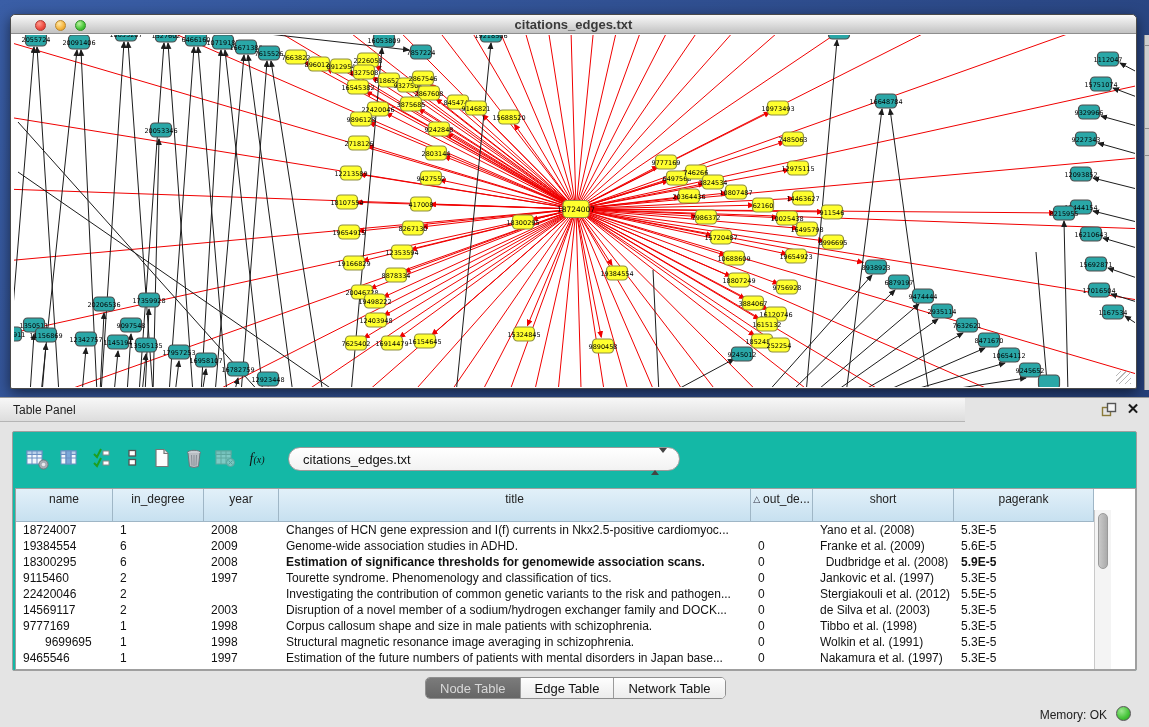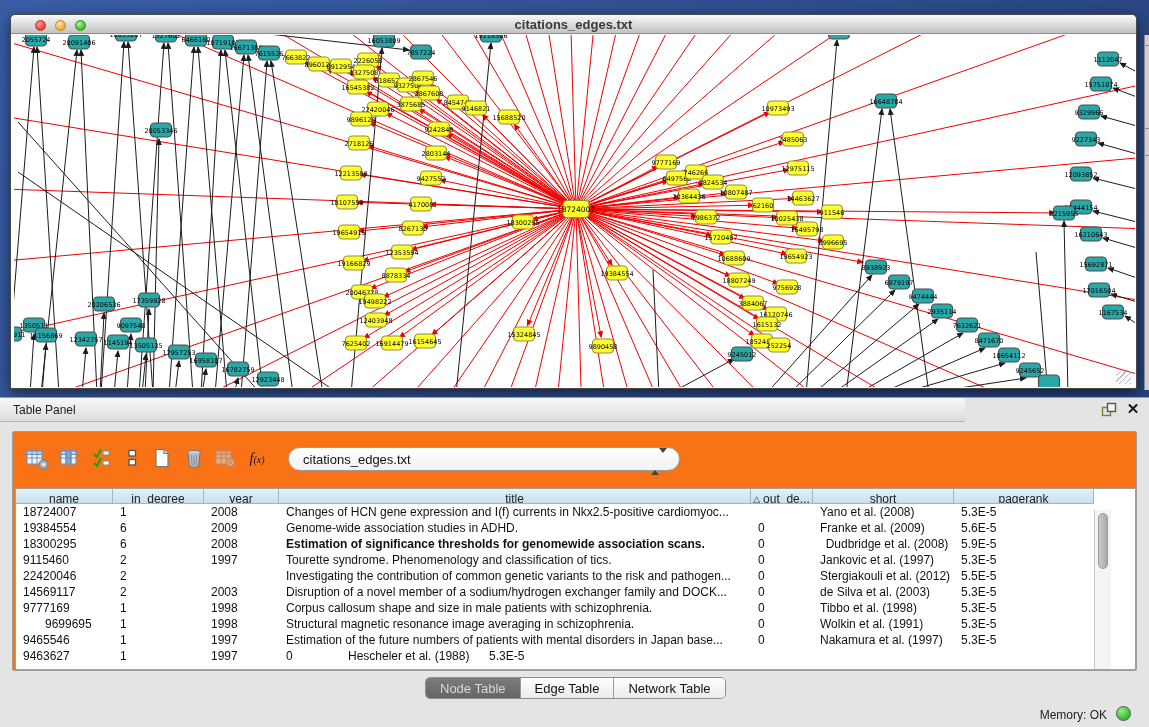--- a/index.html
+++ b/index.html
@@ -26,35 +26,35 @@
   .sliver-tick { position:absolute; left:0; width:5px; height:1px; background:#8d8d8d; }
 
   
   #table-panel { position:absolute; left:0; top:397px; width:1149px; height:330px; background:#e4e4e4; border-top:1px solid #9a9a9a; }
   #panel-titlebar { position:absolute; left:0; top:0; width:965px; height:24px;
     background:linear-gradient(#f7f7f7,#dddddd); border-bottom:1px solid #b5b5b5; }
   #panel-title { position:absolute; left:13px; top:5px; font-size:12px; color:#222; }
   #float-icon { position:absolute; left:1101px; top:4px; width:16px; height:16px; cursor:pointer; }
   #close-icon { position:absolute; left:1125px; top:3px; width:16px; height:16px; font-size:15px; font-weight:bold; color:#1a1a1a; text-align:center; line-height:16px; cursor:pointer; }
 
-  #content-box { position:absolute; left:12px; top:33px; width:1125px; height:240px; background:#f97316; border:1px solid #9f9f9f; border-radius:2px; }
+  #content-box { position:absolute; left:12px; top:33px; width:1125px; height:240px; background:#14b8a6; border:1px solid #9f9f9f; border-radius:2px; }
   #toolbar { position:absolute; left:0; top:0; width:100%; height:52px; }
   .tool-btn { position:absolute; top:14px; width:26px; height:26px; background:none; border:none; cursor:pointer; }
   #fx-label { font-size:14px; color:#111; font-style:italic; font-family:"Liberation Serif",serif; }
   #fx-label .paren { font-size:10px; font-style:italic; }
   #net-combo { position:absolute; left:275px; top:15px; width:392px; height:24px; background:linear-gradient(#ffffff,#f2f2f2);
     border:1px solid #9b9b9b; border-radius:12px; cursor:pointer; }
   #net-combo-value { position:absolute; left:14px; top:4px; font-size:13px; color:#111; }
   .combo-arrows { position:absolute; right:12px; top:5px; }
   .arr-up, .arr-dn { width:0; height:0; border-left:4px solid transparent; border-right:4px solid transparent; margin:1px 0; }
   .arr-up { border-bottom:5px solid #444; }
   .arr-dn { border-top:5px solid #444; }
 
   #table-wrap { position:absolute; left:2px; top:56px; width:1121px; height:182px; background:#fff; border:1px solid #9f9f9f; overflow:hidden; }
-  #header-row { display:flex; height:15px; }
+  #header-row { display:flex; height:33px; }
   .hcell { background:linear-gradient(#e2f0f9,#c7e0f0); border-right:1px solid #9fb6c6; border-bottom:1px solid #9fb6c6;
     font-size:12px; color:#222; text-align:center; line-height:20px; overflow:hidden; white-space:nowrap; flex:0 0 auto; }
   .sort-tri { display:inline-block; font-size:9px; color:#334; margin-right:3px; transform:translateY(-1px); }
   .trow { display:flex; height:16px; }
   .tcell { font-size:12px; color:#111; line-height:16px; padding-left:7px; white-space:nowrap; overflow:hidden; text-overflow:ellipsis; flex:0 0 auto; }
   #vscroll { position:absolute; left:1078px; top:21px; width:17px; height:160px; background:#f4f4f4; border-left:1px solid #c9c9c9; }
   #vthumb { position:absolute; left:2.5px; top:3px; width:10px; height:56px; background:linear-gradient(90deg,#c9c9c9,#ababab); border-radius:6px; border:1px solid #9a9a9a; }
 
   #tabs { position:absolute; left:425px; top:279px; height:22px; display:flex; border:1px solid #8f8f8f; border-radius:5px; overflow:hidden; background:#fdfdfd; }
   .tab-seg { font-size:13px; padding:0 14px; line-height:21px; color:#111; background:linear-gradient(#fefefe,#ececec); border-right:1px solid #9b9b9b; cursor:pointer; white-space:nowrap; }
@@ -602,21 +602,21 @@
               <div class="tcell" style="width: 141px;">Franke et al. (2009)</div>
               <div class="tcell" style="width: 140px;">5.6E-5</div>
             </div>
             <div class="trow">
               <div class="tcell" style="width: 97px;">18300295</div>
               <div class="tcell" style="width: 91px;">6</div>
               <div class="tcell" style="width: 75px;">2008</div>
               <div class="tcell" style="width: 472px; font-weight: bold;">Estimation of significance thresholds for genomewide association scans.</div>
               <div class="tcell" style="width: 62px;">0</div>
               <div class="tcell" style="width: 141px; text-align: center;">Dudbridge et al. (2008)</div>
-              <div class="tcell" style="width: 140px;">5.9E-5</div>
+              <div class="tcell" style="width: 140px; font-weight: bold;">5.9E-5</div>
             </div>
             <div class="trow">
               <div class="tcell" style="width: 97px;">9115460</div>
               <div class="tcell" style="width: 91px;">2</div>
               <div class="tcell" style="width: 75px;">1997</div>
               <div class="tcell" style="width: 472px;">Tourette syndrome. Phenomenology and classification of tics.</div>
               <div class="tcell" style="width: 62px;">0</div>
               <div class="tcell" style="width: 141px;">Jankovic et al. (1997)</div>
               <div class="tcell" style="width: 140px;">5.3E-5</div>
             </div>

